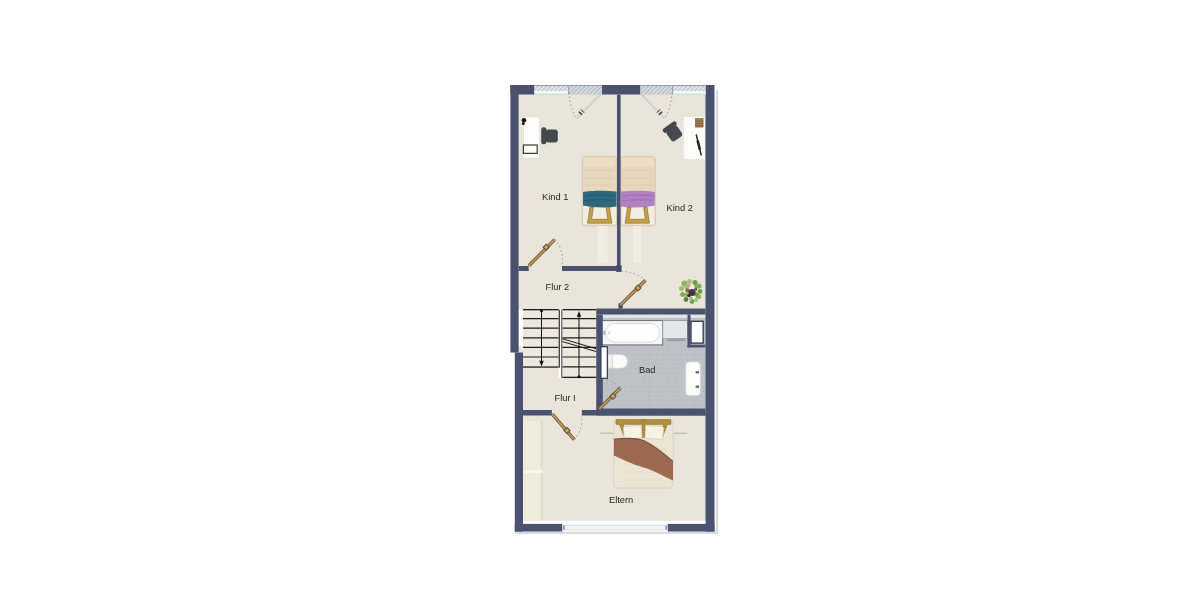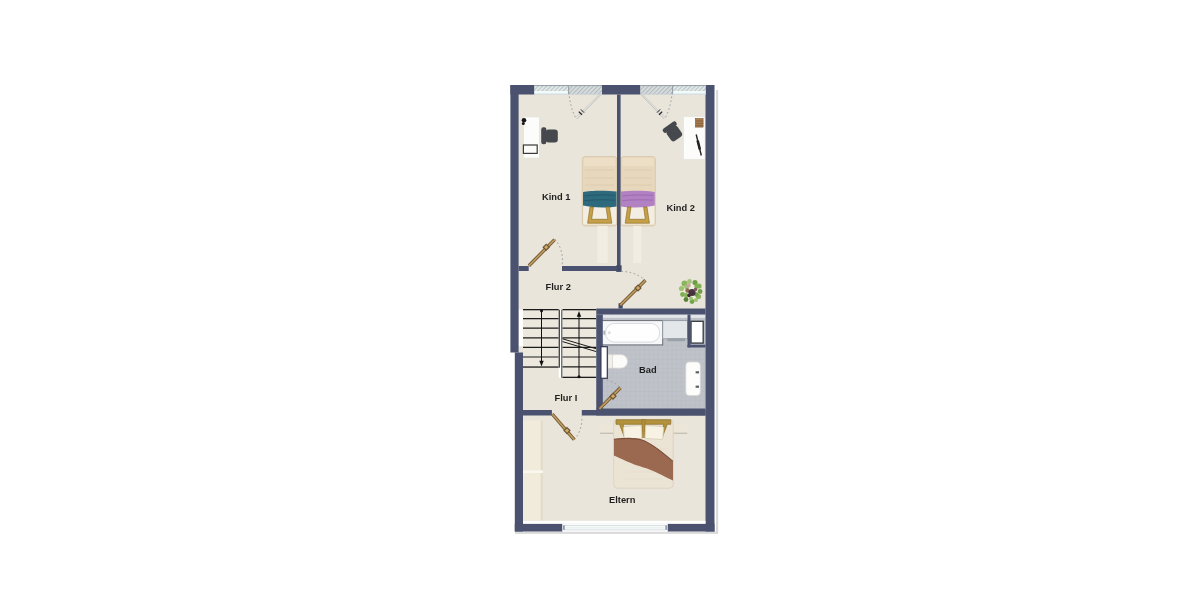--- a/index.html
+++ b/index.html
@@ -1,17 +1,17 @@
 <!DOCTYPE html>
 <html><head>
 <meta charset="utf-8">
 <style>
   html,body{margin:0;padding:0;background:#ffffff;}
   #stage{position:relative;width:1200px;height:600px;background:#ffffff;overflow:hidden;
-         font-family:"Liberation Sans",sans-serif;font-weight:bold;}
+         font-family:"Liberation Sans",sans-serif;}
   svg{position:absolute;left:0;top:0;}
   text{font-family:"Liberation Sans",sans-serif;fill:#1f1f1f;}
 </style>
 </head>
 <body>
 <div id="stage">
 <svg width="1200" height="600" viewBox="0 0 1200 600">
 <defs>
   <pattern id="tiles" width="4.6" height="4.6" patternUnits="userSpaceOnUse">
     <rect width="4.6" height="4.6" fill="#bfc3c9"></rect>

